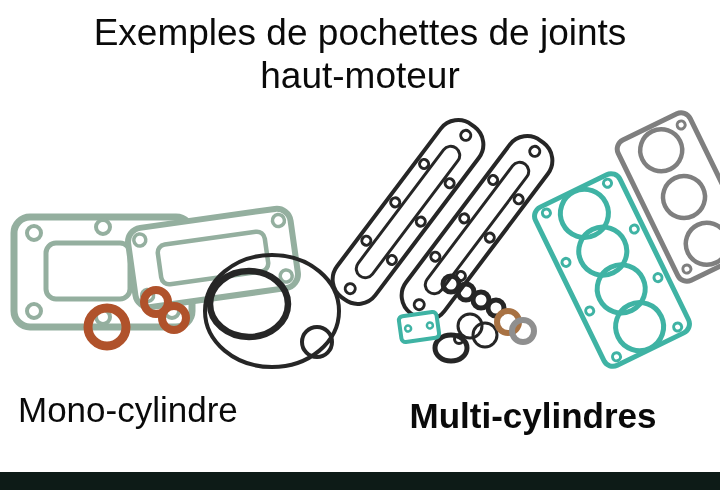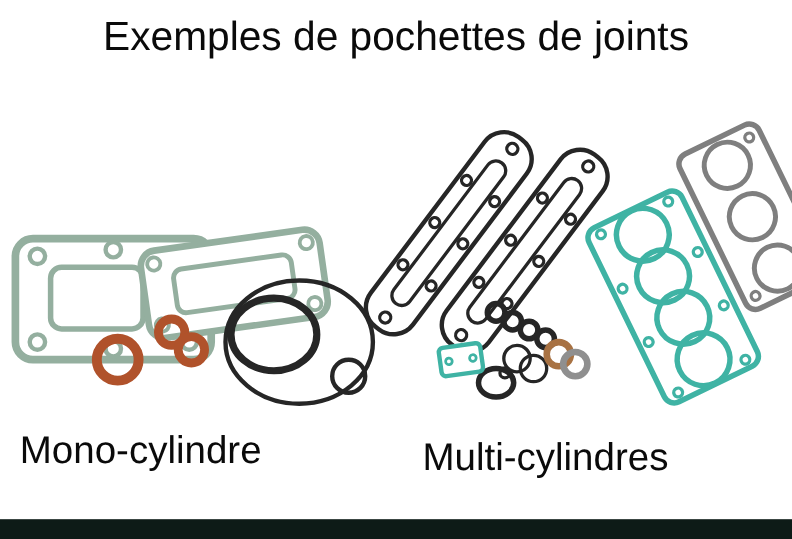--- a/index.html
+++ b/index.html
@@ -10,21 +10,21 @@
   }
   .stage{position:absolute;inset:0;width:720px;height:490px;}
   .title{
     position:absolute;top:12px;left:0;width:720px;text-align:center;
     font-size:37px;line-height:1.16;color:var(--text,#0a0a0a);
   }
   .caption{
     position:absolute;font-size:35px;color:var(--text,#0a0a0a);white-space:nowrap;
   }
   .caption.mono{top:390px;left:18px;width:320px;text-align:left;}
-  .caption.multi{top:396px;left:384px;width:322px;}
+  .caption.multi{top:396px;left:372px;width:322px;text-align:center;font-weight:bold;}
   .art{position:absolute;top:95px;left:0;}
   .footer-bar{
     position:absolute;left:0;bottom:0;width:720px;height:18px;
     background:var(--footer-bar,#0d1b17);
   }
   
   svg .outline{fill:#ffffff;}
   svg .hole{fill:none;}
   svg .c-green {stroke:var(--gasket-green,#94af9f);}
   svg .c-teal  {stroke:var(--gasket-teal,#3fb3a4);}
@@ -35,20 +35,21 @@
   svg .c-wgrey {stroke:var(--washer-grey,#8f8f8f);}
   svg *{stroke-linejoin:round;stroke-linecap:round;}
 </style>
 </head>
 <body>
 
 <div class="stage">
 
   <div class="title">
     <div>Exemples de pochettes de joints</div>
+    <div>haut-moteur</div>
   </div>
 
   <svg class="art" width="720" height="300" viewBox="0 0 720 300">
 
     <g>
 
       <g>
         <rect x="14" y="122" width="178" height="110" rx="16" class="outline c-green" stroke-width="7"></rect>
         <rect x="46" y="148" width="84" height="56" rx="10" class="hole c-green" stroke-width="5"></rect>
         <rect x="142" y="152" width="34" height="44" rx="8" class="hole c-green" stroke-width="4"></rect>

